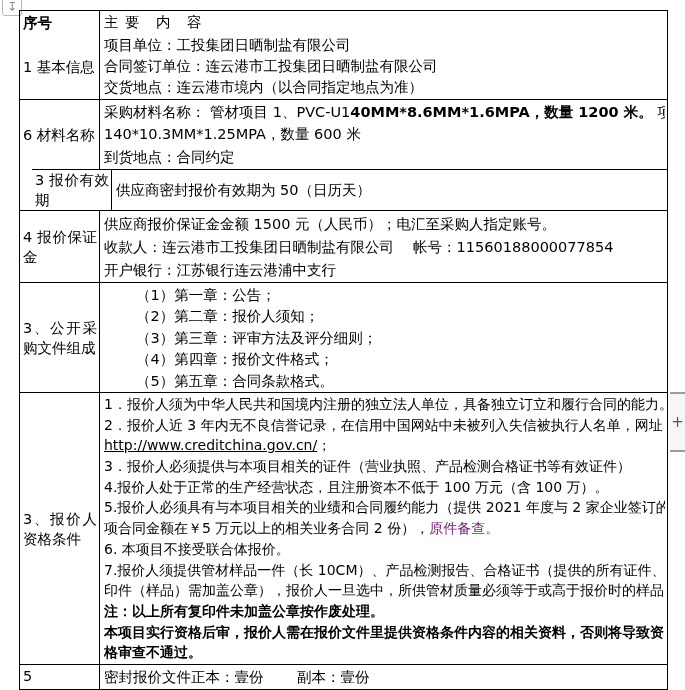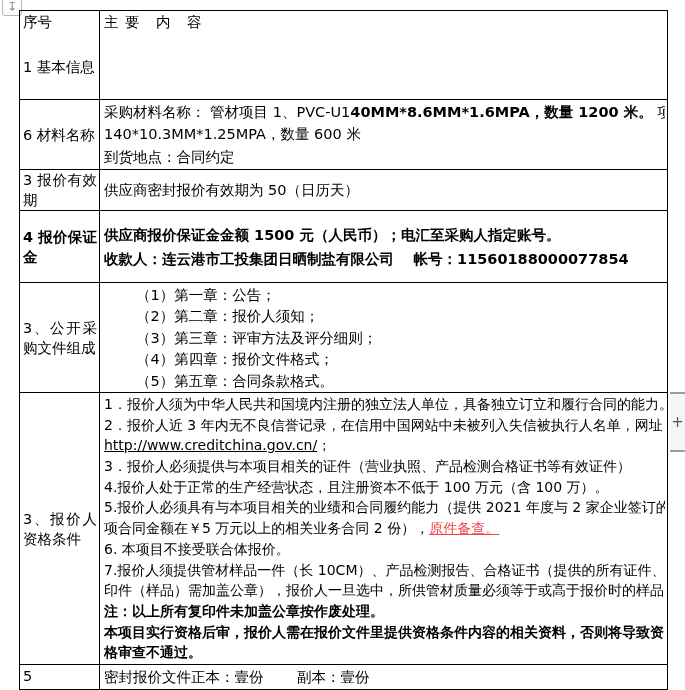--- a/index.html
+++ b/index.html
@@ -20,33 +20,33 @@
   .doc-table{position:absolute;left:19px;top:10px;width:649px;border:1px solid #000;
     border-bottom-width:2px;box-sizing:border-box;}
   .t-row{display:flex;border-top:1px solid #000;box-sizing:border-box;}
   .t-row:first-child{border-top:none;}
   .cell{box-sizing:border-box;overflow:hidden;display:flex;flex-direction:column;justify-content:center;}
   .label{width:80px;border-right:1px solid #000;padding:1px 2px 1px 3px;font-size:14.5px;
     text-align:justify;text-justify:inter-character;line-height:20px;}
   .content{flex:1;padding:1px 2px 1px 4px;font-size:14.5px;}
   .line{white-space:nowrap;overflow:hidden;}
   .b{font-weight:bold;}
-  .red{color:#ef4444;text-decoration:underline;}
+  .red{color:#701a75;}
   .u{text-decoration:underline;margin-top:28px;}
 
   
   .head-row{display:flex;height:23px;box-sizing:border-box;font-size:15px;}
-  .head-row .label{justify-content:flex-start;text-align:left;}
+  .head-row .label{justify-content:center;text-align:left;font-weight:bold;}
   .head-row .content{letter-spacing:1px;}
 
   
   #rows .t-row:nth-child(1){height:65px;} #rows .t-row:nth-child(1) .line{line-height:21.6px;}
   #rows .t-row:nth-child(2){height:70px;} #rows .t-row:nth-child(2) .line{line-height:23.3px;}
-  #rows .t-row:nth-child(3){height:41px;} #rows .t-row:nth-child(3) .line{line-height:20px;}
-  #rows .t-row:nth-child(4){height:72px;font-weight:bold;} #rows .t-row:nth-child(4) .line{line-height:24px;}
+  #rows .t-row:nth-child(3){height:41px;margin-left:12px;} #rows .t-row:nth-child(3) .line{line-height:20px;}
+  #rows .t-row:nth-child(4){height:72px;} #rows .t-row:nth-child(4) .line{line-height:24px;}
   #rows .t-row:nth-child(5){height:110px;}#rows .t-row:nth-child(5) .line{line-height:22px;margin-left:32px;}
   #rows .t-row:nth-child(6){height:272px;}#rows .t-row:nth-child(6) .line{line-height:20.9px;}
   #rows .t-row:nth-child(6) .content{font-size:14px;}
   #rows .t-row:nth-child(7){height:25px;} #rows .t-row:nth-child(7) .line{line-height:20px;}
   #rows .t-row:nth-child(7) .label{justify-content:flex-start;text-align:left;}
 </style>
 </head>
 <body>
 
 <div class="stage">
@@ -60,40 +60,46 @@
       <div class="cell label">
         <div class="line">序号</div>
       </div>
       <div class="cell content">
         <div class="line">主 要　内　容</div>
       </div>
     </div>
     <div id="rows">
         <div class="t-row">
           <div class="cell label">1 基本信息</div>
+          <div class="cell content">
+            <div class="line"><span>项目单位：工投集团日晒制盐有限公司</span></div>
+            <div class="line"><span>合同签订单位：连云港市工投集团日晒制盐有限公司</span></div>
+            <div class="line"><span>交货地点：连云港市境内（以合同指定地点为准）</span></div>
+          </div>
         </div>
         <div class="t-row">
           <div class="cell label">6 材料名称</div>
           <div class="cell content">
             <div class="line"><span>采购材料名称： 管材项目 1、PVC-U1</span><span class="b">40MM*8.6MM*1.6MPA，数量 1200 米。</span><span> 项目 2、</span></div>
             <div class="line"><span>140*10.3MM*1.25MPA，数量 600 米</span></div>
             <div class="line"><span>到货地点：合同约定</span></div>
           </div>
         </div>
         <div class="t-row">
           <div class="cell label">3 报价有效期</div>
           <div class="cell content">
             <div class="line"><span>供应商密封报价有效期为 50（日历天）</span></div>
           </div>
         </div>
         <div class="t-row">
           <div class="cell label">4 报价保证金</div>
           <div class="cell content">
             <div class="line"><span>供应商报价保证金金额 1500 元（人民币）；电汇至采购人指定账号。</span></div>
             <div class="line"><span>收款人：连云港市工投集团日晒制盐有限公司　 帐号：11560188000077854</span></div>
+            <div class="line"><span>开户银行：江苏银行连云港浦中支行</span></div>
           </div>
         </div>
         <div class="t-row">
           <div class="cell label">3、公开采购文件组成</div>
           <div class="cell content">
             <div class="line"><span>（1）第一章：公告；</span></div>
             <div class="line"><span>（2）第二章：报价人须知；</span></div>
             <div class="line"><span>（3）第三章：评审方法及评分细则；</span></div>
             <div class="line"><span>（4）第四章：报价文件格式；</span></div>
             <div class="line"><span>（5）第五章：合同条款格式。</span></div>

